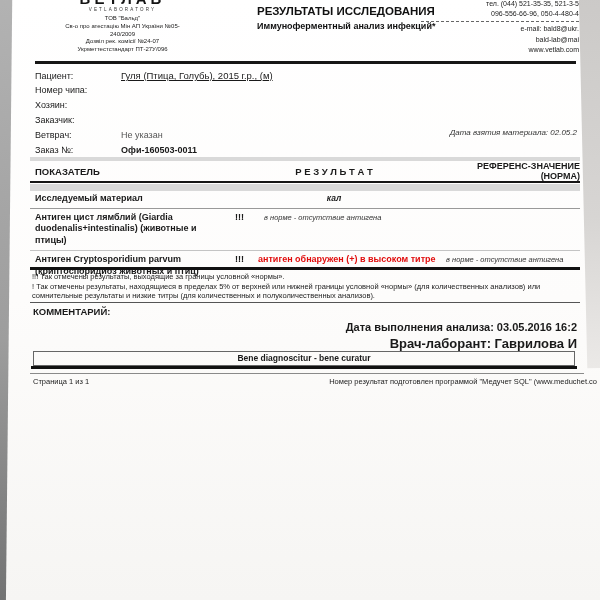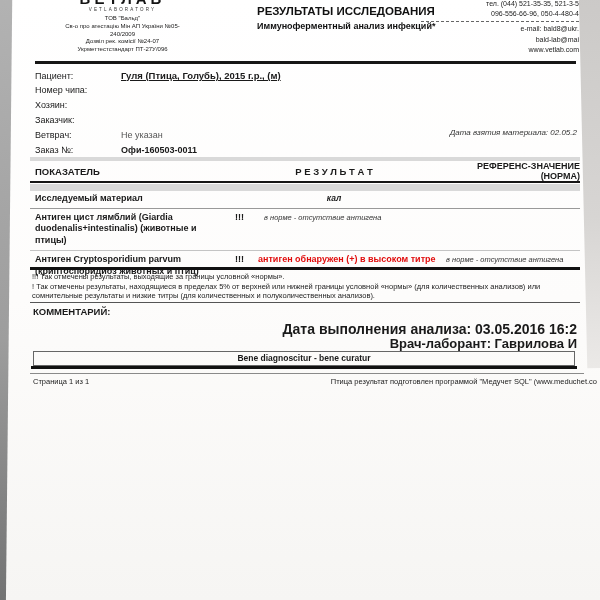--- a/index.html
+++ b/index.html
@@ -27,21 +27,21 @@
   .doc-title{font-weight:bold;font-size:11.5px;color:#111;}
   .doc-subtitle{font-weight:bold;font-size:9px;margin-top:4px;color:#111;}
   .contacts{right:21px;top:-1px;text-align:right;font-size:7px;line-height:10.2px;color:#222;white-space:nowrap;}
   .contact-dash{border-top:1px dashed #666;width:158px;margin:2px 0 2px auto;height:0;}
   .header-rule{left:35px;right:24px;top:61px;height:3px;background:#161616;}
 
   
   .prow{position:absolute;left:35px;display:flex;align-items:baseline;}
   .plabel{display:inline-block;width:80px;text-align:left;font-size:9px;color:#1a1a1a;}
   .pvalue{margin-left:6px;font-size:9px;}
-  .pv-main{font-weight:bold;text-decoration:underline;font-size:9.5px;}
+  .pv-main{font-weight:normal;text-decoration:underline;font-size:9.5px;}
   .pv-bold{font-weight:bold;}
   .pv-dim{color:#555;}
   .sample-date{right:23px;top:128px;font-style:italic;font-size:8px;color:#333;}
 
   
   .band{left:30px;right:20px;background:#d9d9d9;}
   .thead{left:30px;right:20px;top:161px;height:20px;display:grid;
     grid-template-columns:198px 212px 140px;align-items:center;}
   .th1{padding-left:5px;font-weight:bold;font-size:9.5px;}
   .th2{text-align:center;font-weight:bold;font-size:9.5px;}
@@ -56,21 +56,21 @@
   .tresult{font-weight:bold;font-size:9px;line-height:11.5px;color:#e10e0e;}
   .tresult-material{text-align:center;font-style:italic;font-weight:bold;font-size:8.5px;}
   .tref{font-style:italic;font-size:7.5px;color:#333;padding-left:6px;padding-top:1px;}
   .big-rule{left:30px;right:20px;top:267px;height:3px;background:#111;}
 
   
   .footnotes{left:32px;right:22px;top:272px;font-size:7.5px;line-height:9.6px;color:#222;}
   .footnotes p{margin:0;}
   .comment-rule{left:30px;right:20px;top:302px;height:1px;background:#555;}
   .comment-label{left:33px;top:306px;font-weight:bold;font-size:9.5px;}
-  .analysis-date{right:23px;top:321px;font-weight:bold;font-size:14px;}
+  .analysis-date{right:23px;top:321px;font-weight:bold;font-size:11px;}
   .lab-doctor{right:23px;top:336px;font-weight:bold;font-size:13px;}
 
   
   .motto-box{left:33px;right:25px;top:351px;height:13px;border:1px solid #666;
     text-align:center;font-weight:bold;font-size:8.5px;line-height:13px;}
   .motto-rule{left:31px;right:23px;top:366px;height:3px;background:#111;}
   .footer-rule{left:30px;right:16px;top:373px;height:1px;background:#8a8a8a;}
   .footer-page{left:33px;top:377px;font-size:7.5px;color:#222;}
   .footer-soft{right:3px;top:377px;font-size:7.5px;color:#222;white-space:nowrap;}
 
@@ -181,18 +181,18 @@
 
   <div class="abs comment-rule"></div>
   <div class="abs comment-label">КОММЕНТАРИЙ:</div>
   <div class="abs analysis-date">Дата выполнения анализа: 03.05.2016 16:2</div>
   <div class="abs lab-doctor">Врач-лаборант: Гаврилова И</div>
 
   <div class="abs motto-box">Bene diagnoscitur - bene curatur</div>
   <div class="abs motto-rule"></div>
   <div class="abs footer-rule"></div>
   <div class="abs footer-page">Страница 1 из 1</div>
-  <div class="abs footer-soft">Птица результат подготовлен программой "Медучет SQL" (www.meduchet.co</div>
+  <div class="abs footer-soft">Номер результат подготовлен программой "Медучет SQL" (www.meduchet.co</div>
 
 
   <div class="edge-left"></div>
   <div class="edge-right"></div>
 </div>
 
 </body></html>

